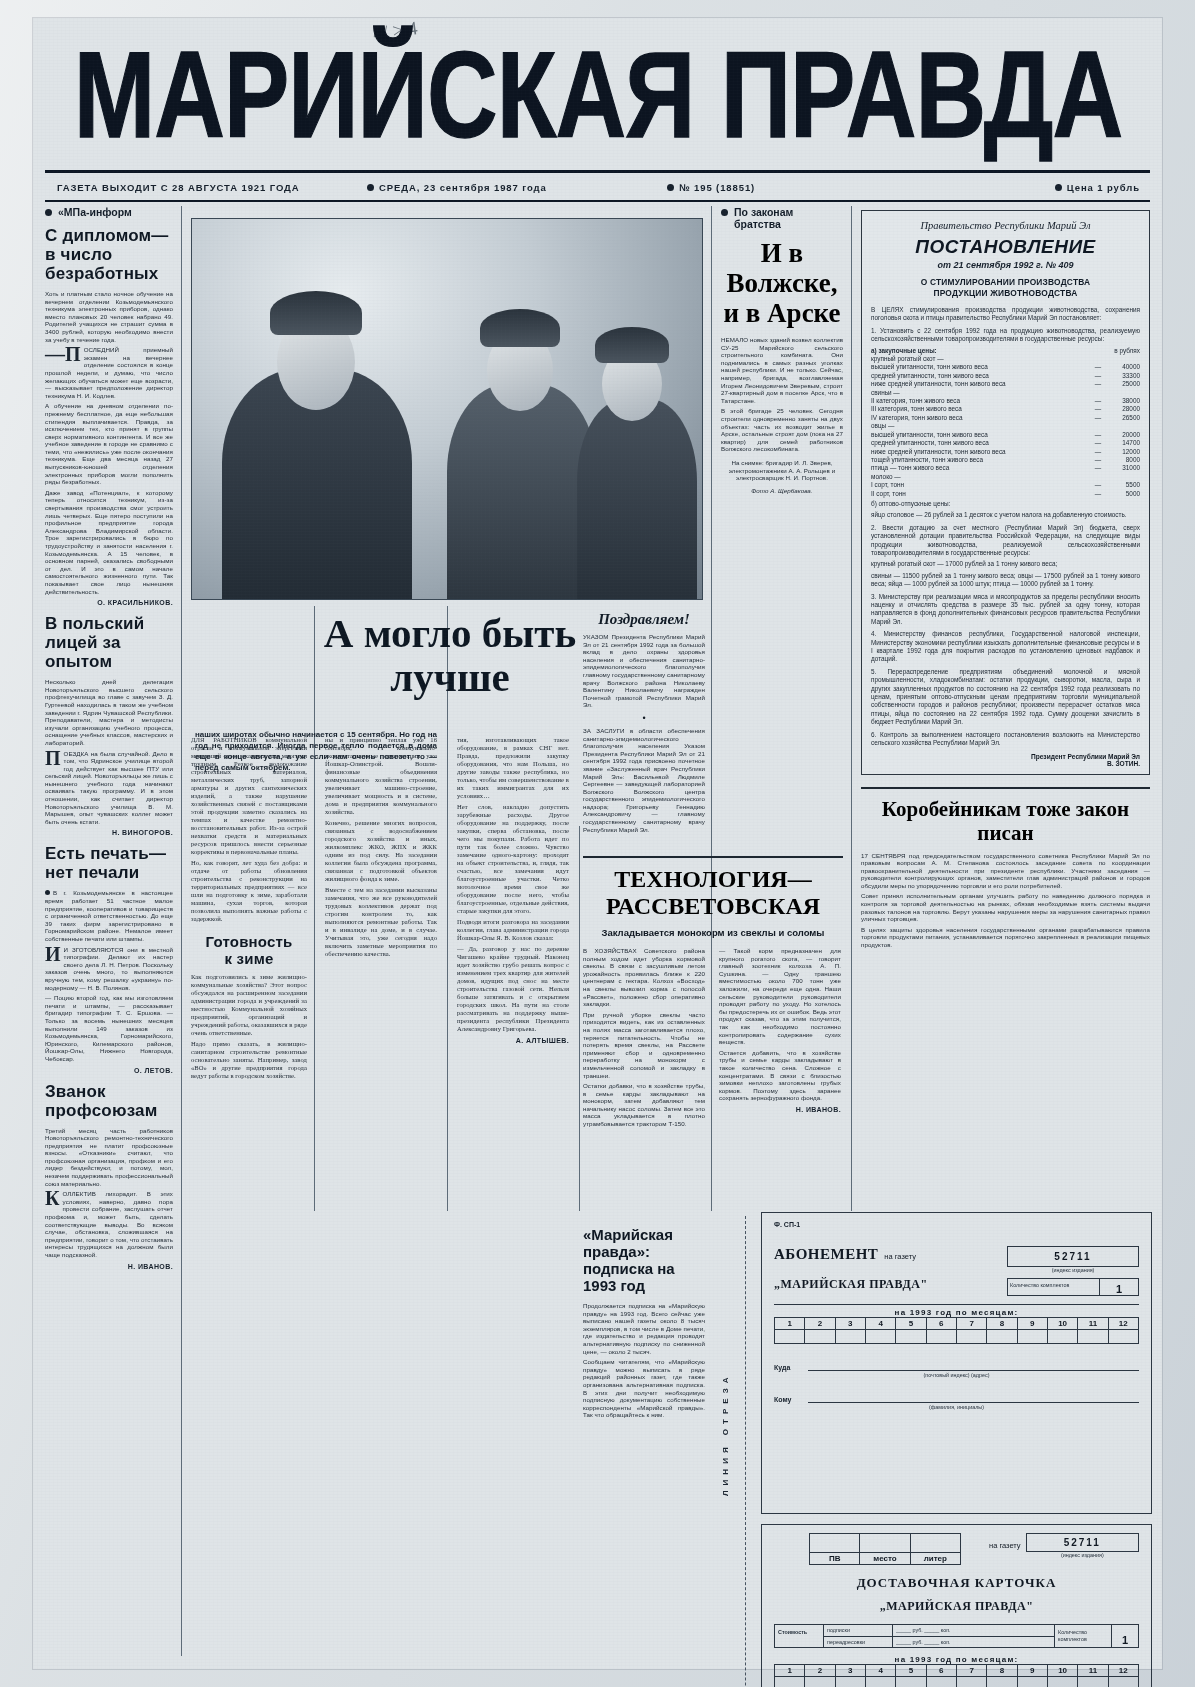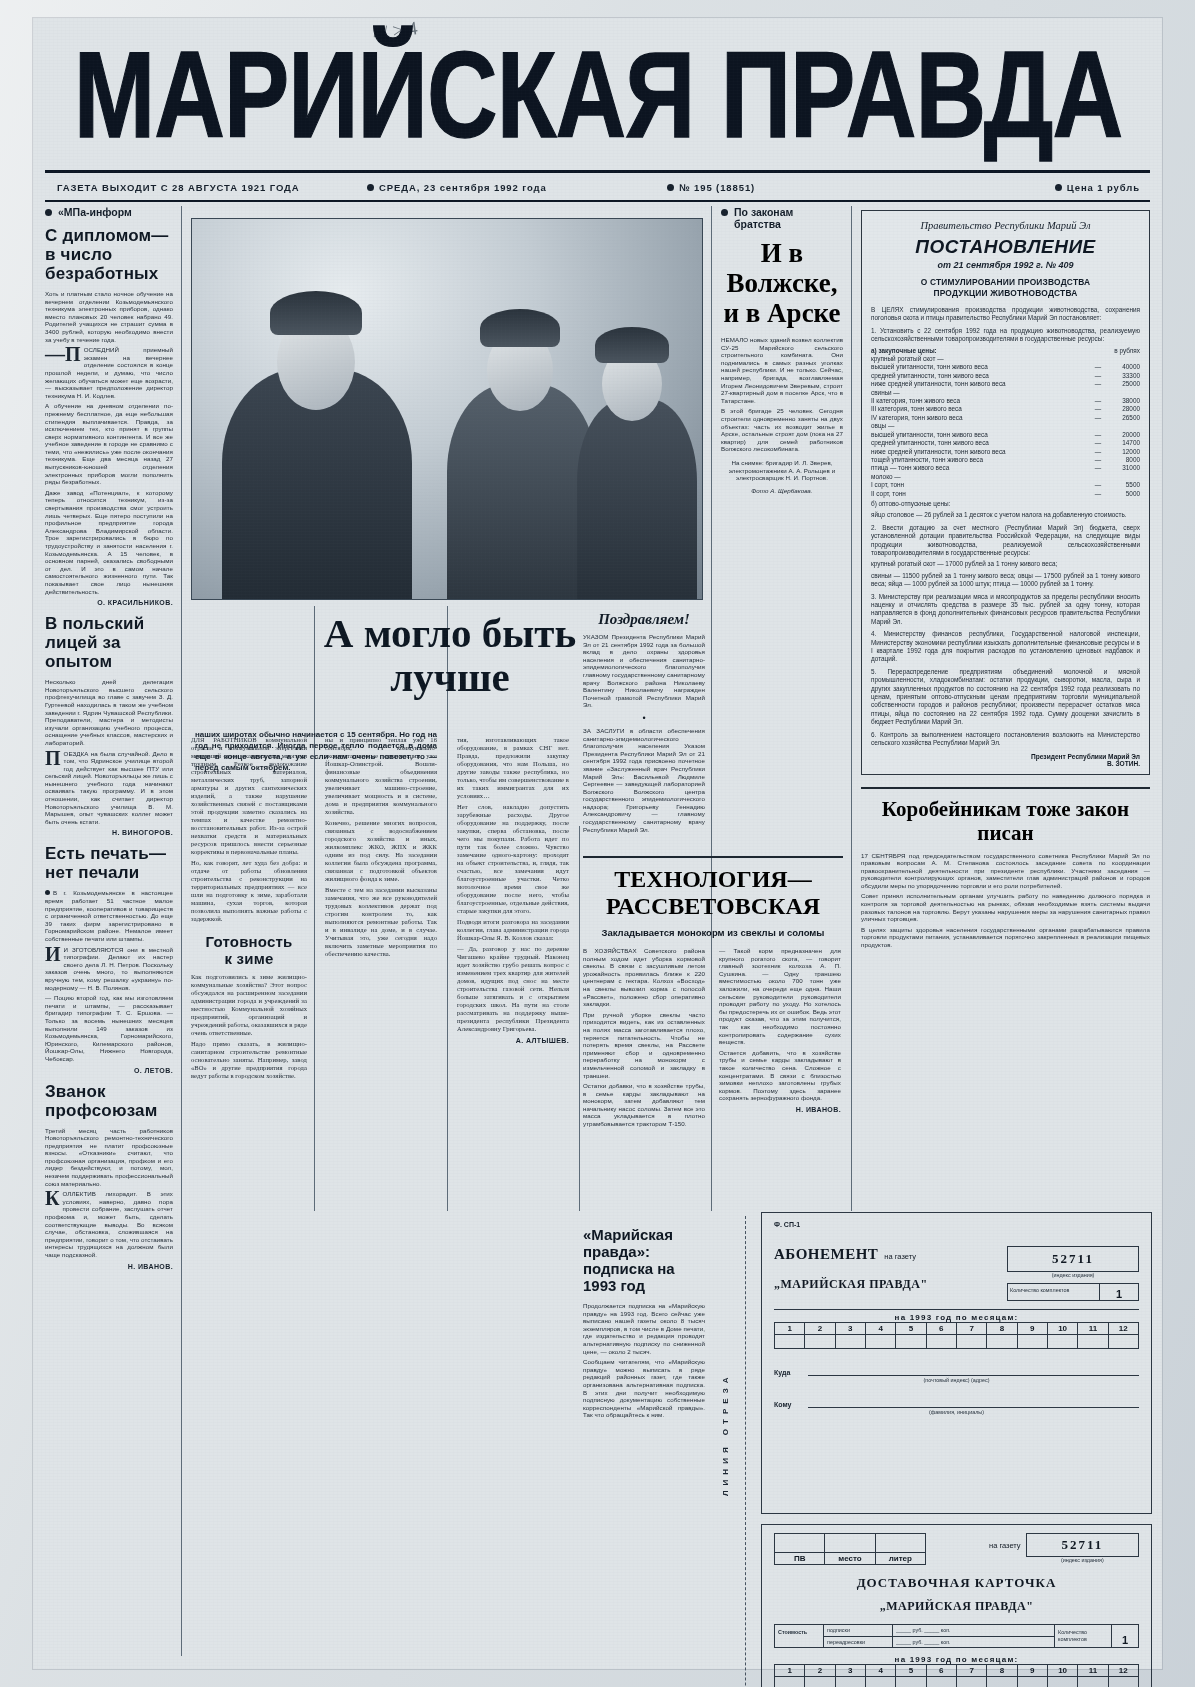--- a/index.html
+++ b/index.html
@@ -100,42 +100,42 @@
   .cpn-s{font-size:7.5px;}
   .cellbox{border:1px solid #2b3642;}
   .months{display:flex;}
   .months div{flex:1;border-right:1px solid #2b3642;text-align:center;font-size:8px;font-weight:700;padding:1px 0;}
   .months div:last-child{border-right:0;}
   .mrow2{display:flex;height:13px;}
   .mrow2 div{flex:1;border-right:1px solid #2b3642;}
   .mrow2 div:last-child{border-right:0;}
   .tiny{font-size:5.4px;line-height:6.5px;color:#25303c;}
   .lbl{font-size:7px;font-weight:700;color:#16202c;}
-  .idxnum{font-family:Liberation Serif, serif;font-weight:700;font-size:13px;letter-spacing:2px;text-align:center;}
+  .idxnum{font-family:Liberation Sans, sans-serif;font-weight:700;font-size:10px;letter-spacing:2px;text-align:center;}
 </style>
 </head>
 <body>
 
 <div id="page">
   <div class="paper">
 
     <div class="scribble">4/ &gt; 4</div>
     <div class="masthead">
       <h1>МАРИЙСКАЯ ПРАВДА</h1>
     </div>
     <div class="rule-thick"></div>
     <div class="rule-thin"></div>
 
     <div class="infobar">
       <div class="cell ib1">
         <span>ГАЗЕТА ВЫХОДИТ С 28 АВГУСТА 1921 ГОДА</span>
       </div>
       <div class="cell ib2">
         <span class="dot"></span>
-        <span class="cap">СРЕДА, 23 сентября 1992 года</span>
+        <span class="cap">СРЕДА, 23 сентября 1987 года</span>
       </div>
       <div class="cell ib3">
         <span class="dot"></span>
         <span class="cap">№ 195 (18851)</span>
       </div>
       <div class="cell ib4">
         <span class="dot"></span>
         <span class="cap">Цена 1 рубль</span>
       </div>
     </div>
@@ -441,21 +441,21 @@
             <div class="lbl" style="width:34px">Кому</div>
             <div style="flex:1;border-bottom:1px solid #2b3642;height:16px;"></div>
           </div>
           <div class="tiny" style="text-align:center;margin-top:1px;">(фамилия, инициалы)</div>
         </div>
       </div>
 
       <div style="position:absolute;left:716px;top:1318px;width:389px;height:300px;border:1px solid #2b3642;">
         <div style="padding:8px 12px;">
           <div style="display:flex;gap:4px;">
-            <div class="cellbox" style="width:150px;">
+            <div class="cellbox" style="width:150px;margin-left:35px;">
               <div class="mrow2" style="height:18px;border-bottom:1px solid #2b3642;">
                 <div></div>
                   <div></div>
                   <div></div>
               </div>
               <div class="months" style="font-size:6px;">
                 <div>ПВ</div>
                 <div>место</div>
                 <div>литер</div>
               </div>

